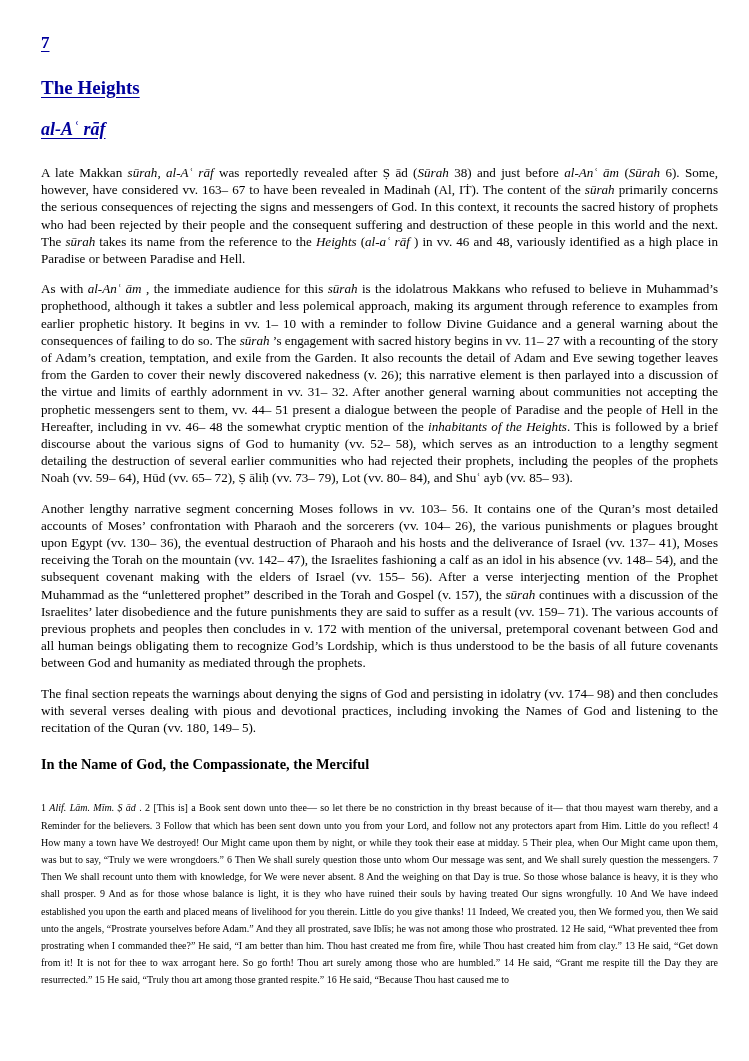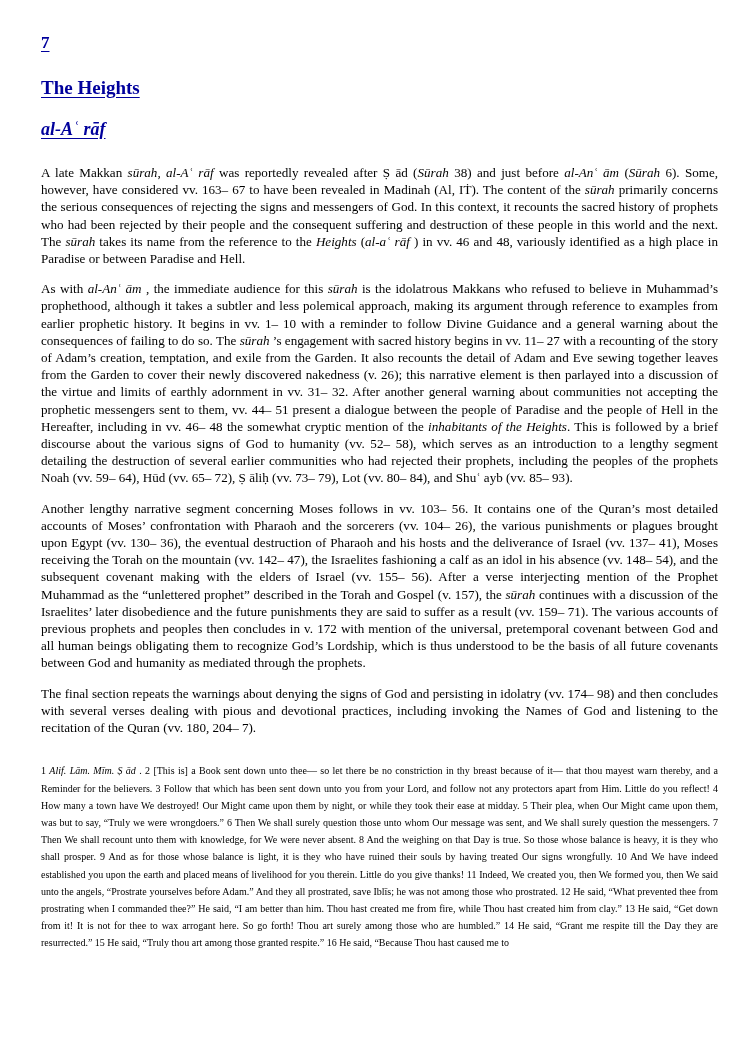--- a/index.html
+++ b/index.html
@@ -108,18 +108,19 @@
   <div class="h-titlear-wrap">
     <span class="surah-title-ar">al-Aʿ rāf</span>
   </div>
 
   <p class="intro-para">A late Makkan <em>sūrah</em>, <em>al-Aʿ rāf</em> was reportedly revealed after Ṣ ād (<em>Sūrah</em> 38) and just before <em>al-Anʿ ām</em> (<em>Sūrah</em> 6). Some, however, have considered vv. 163– 67 to have been revealed in Madinah (Al, IṪ). The content of the <em>sūrah</em> primarily concerns the serious consequences of rejecting the signs and messengers of God. In this context, it recounts the sacred history of prophets who had been rejected by their people and the consequent suffering and destruction of these people in this world and the next. The <em>sūrah</em> takes its name from the reference to the <em>Heights</em> (<em>al-aʿ rāf</em> ) in vv. 46 and 48, variously identified as a high place in Paradise or between Paradise and Hell.</p>
 
   <p class="intro-para">As with <em>al-Anʿ ām</em> , the immediate audience for this <em>sūrah</em> is the idolatrous Makkans who refused to believe in Muhammad’s prophethood, although it takes a subtler and less polemical approach, making its argument through reference to examples from earlier prophetic history. It begins in vv. 1– 10 with a reminder to follow Divine Guidance and a general warning about the consequences of failing to do so. The <em>sūrah</em> ’s engagement with sacred history begins in vv. 11– 27 with a recounting of the story of Adam’s creation, temptation, and exile from the Garden. It also recounts the detail of Adam and Eve sewing together leaves from the Garden to cover their newly discovered nakedness (v. 26); this narrative element is then parlayed into a discussion of the virtue and limits of earthly adornment in vv. 31– 32. After another general warning about communities not accepting the prophetic messengers sent to them, vv. 44– 51 present a dialogue between the people of Paradise and the people of Hell in the Hereafter, including in vv. 46– 48 the somewhat cryptic mention of the <em>inhabitants of the Heights</em>. This is followed by a brief discourse about the various signs of God to humanity (vv. 52– 58), which serves as an introduction to a lengthy segment detailing the destruction of several earlier communities who had rejected their prophets, including the peoples of the prophets Noah (vv. 59– 64), Hūd (vv. 65– 72), Ṣ āliḥ (vv. 73– 79), Lot (vv. 80– 84), and Shuʿ ayb (vv. 85– 93).</p>
 
   <p class="intro-para">Another lengthy narrative segment concerning Moses follows in vv. 103– 56. It contains one of the Quran’s most detailed accounts of Moses’ confrontation with Pharaoh and the sorcerers (vv. 104– 26), the various punishments or plagues brought upon Egypt (vv. 130– 36), the eventual destruction of Pharaoh and his hosts and the deliverance of Israel (vv. 137– 41), Moses receiving the Torah on the mountain (vv. 142– 47), the Israelites fashioning a calf as an idol in his absence (vv. 148– 54), and the subsequent covenant making with the elders of Israel (vv. 155– 56). After a verse interjecting mention of the Prophet Muhammad as the “unlettered prophet” described in the Torah and Gospel (v. 157), the <em>sūrah</em> continues with a discussion of the Israelites’ later disobedience and the future punishments they are said to suffer as a result (vv. 159– 71). The various accounts of previous prophets and peoples then concludes in v. 172 with mention of the universal, pretemporal covenant between God and all human beings obligating them to recognize God’s Lordship, which is thus understood to be the basis of all future covenants between God and humanity as mediated through the prophets.</p>
 
-  <p class="intro-para">The final section repeats the warnings about denying the signs of God and persisting in idolatry (vv. 174– 98) and then concludes with several verses dealing with pious and devotional practices, including invoking the Names of God and listening to the recitation of the Quran (vv. 180, 204– 7).</p>
+  <p class="intro-para">The final section repeats the warnings about denying the signs of God and persisting in idolatry (vv. 174– 98) and then concludes with several verses dealing with pious and devotional practices, including invoking the Names of God and listening to the recitation of the Quran (vv. 180, 149– 5).</p>
 
+  <h2 class="bismillah">In the Name of God, the Compassionate, the Merciful</h2>
 
   <p class="verses-block">1 <em>Alif. Lām. Mīm. Ṣ ād</em> . 2 [This is] a Book sent down unto thee— so let there be no constriction in thy breast because of it— that thou mayest warn thereby, and a Reminder for the believers. 3 Follow that which has been sent down unto you from your Lord, and follow not any protectors apart from Him. Little do you reflect! 4 How many a town have We destroyed! Our Might came upon them by night, or while they took their ease at midday. 5 Their plea, when Our Might came upon them, was but to say, “Truly we were wrongdoers.” 6 Then We shall surely question those unto whom Our message was sent, and We shall surely question the messengers. 7 Then We shall recount unto them with knowledge, for We were never absent. 8 And the weighing on that Day is true. So those whose balance is heavy, it is they who shall prosper. 9 And as for those whose balance is light, it is they who have ruined their souls by having treated Our signs wrongfully. 10 And We have indeed established you upon the earth and placed means of livelihood for you therein. Little do you give thanks! 11 Indeed, We created you, then We formed you, then We said unto the angels, “Prostrate yourselves before Adam.” And they all prostrated, save Iblīs; he was not among those who prostrated. 12 He said, “What prevented thee from prostrating when I commanded thee?” He said, “I am better than him. Thou hast created me from fire, while Thou hast created him from clay.” 13 He said, “Get down from it! It is not for thee to wax arrogant here. So go forth! Thou art surely among those who are humbled.” 14 He said, “Grant me respite till the Day they are resurrected.” 15 He said, “Truly thou art among those granted respite.” 16 He said, “Because Thou hast caused me to</p>
 
 </div>
 
 </body></html>

